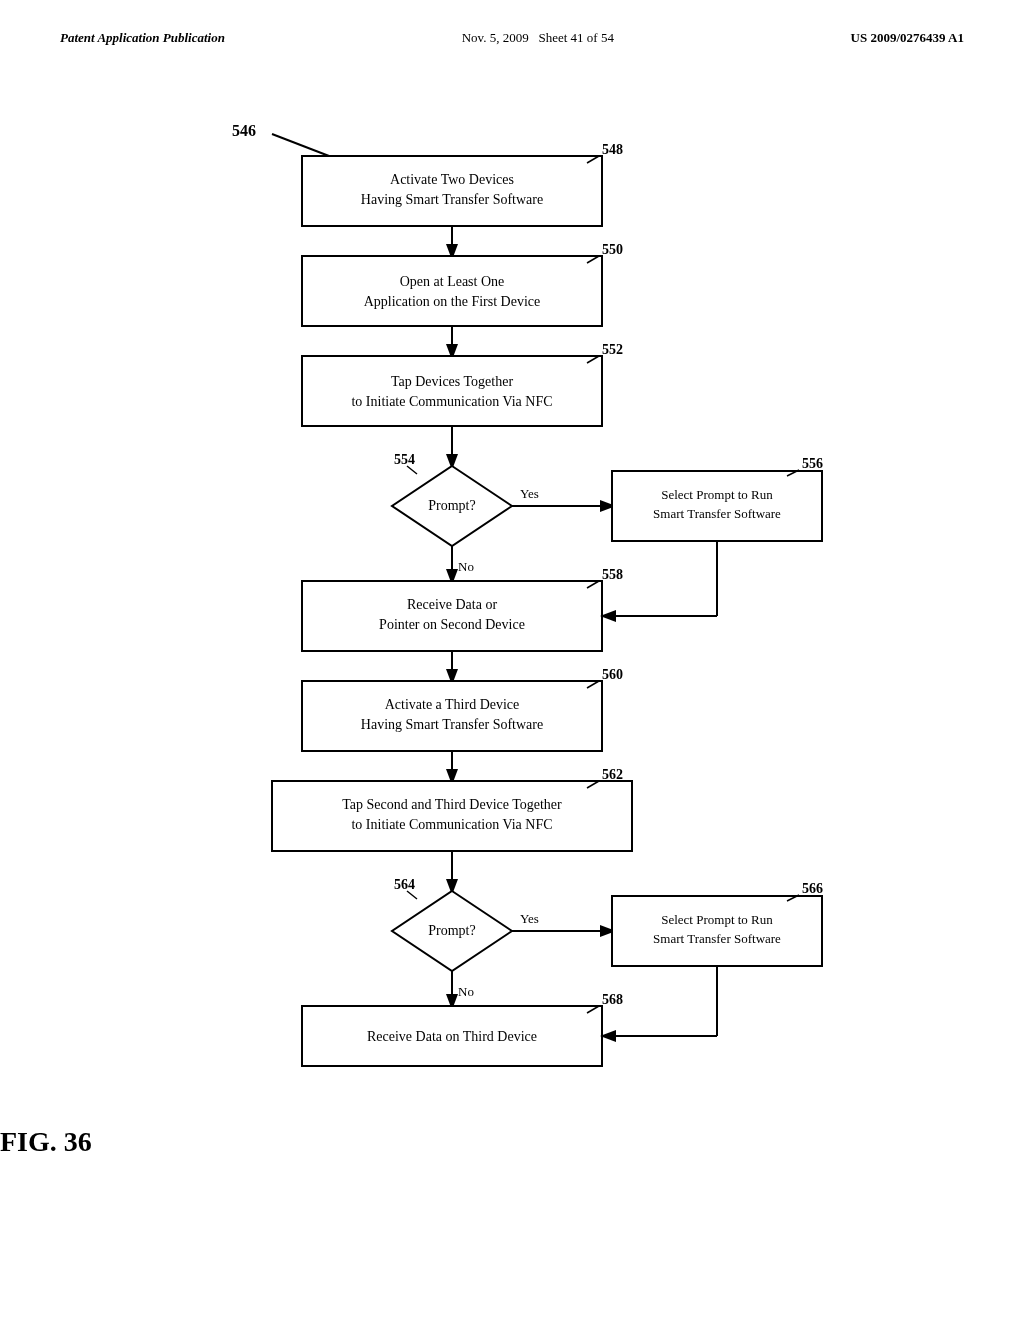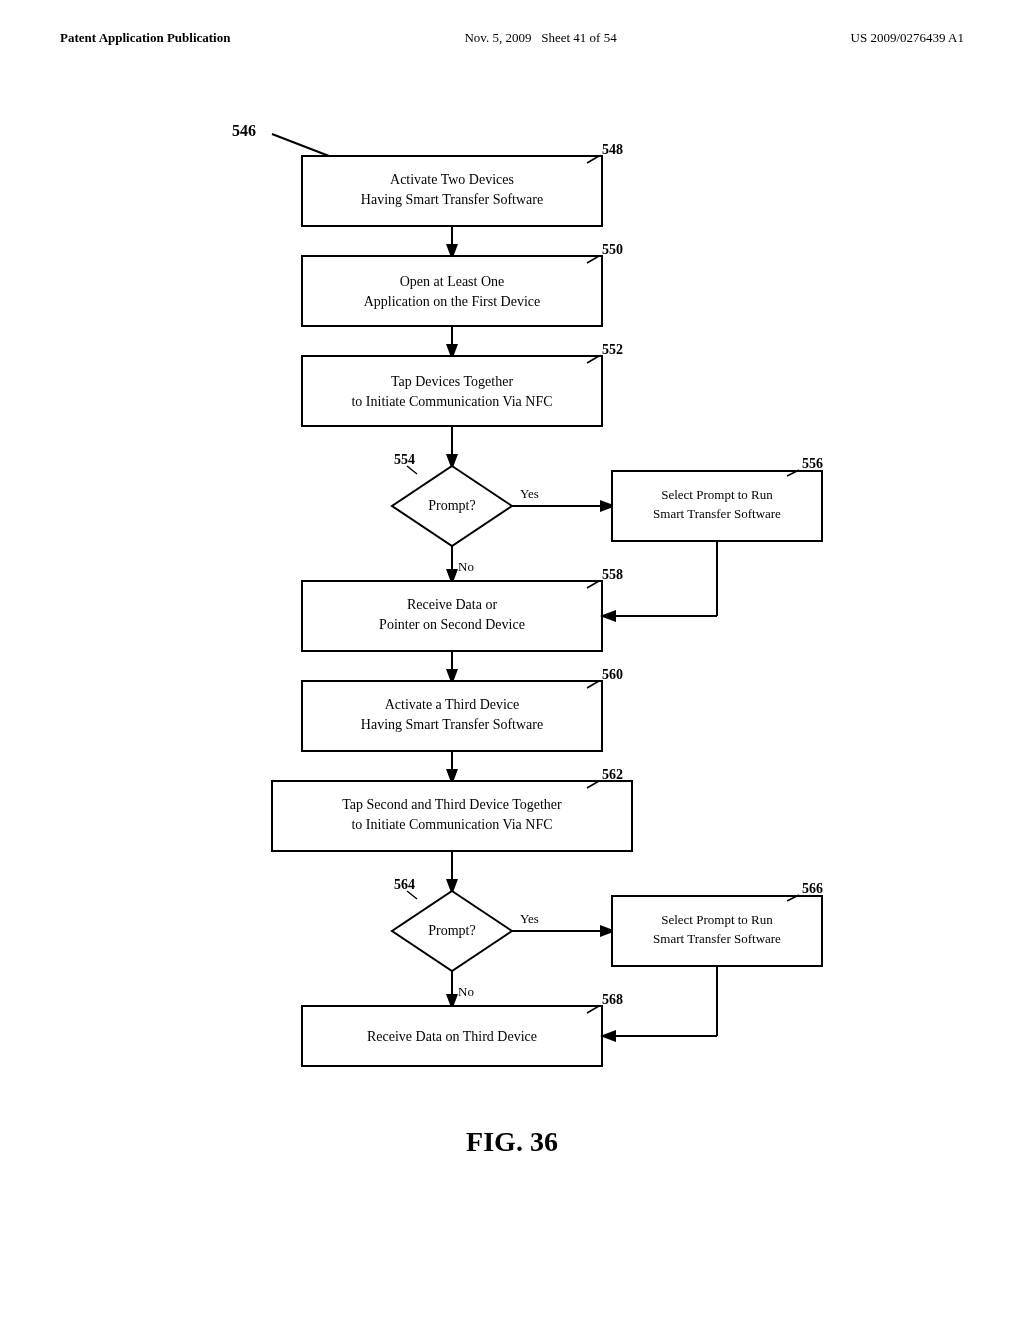--- a/index.html
+++ b/index.html
@@ -19,27 +19,26 @@
       padding: 0;
     }
     
     .header {
       display: flex;
       justify-content: space-between;
       align-items: flex-start;
       padding: 30px 60px 0 60px;
       font-size: 13px;
     }
-    .header-left { font-weight: bold; }
+    .header-left { font-style: italic; font-weight: bold; }
     .header-mid { text-align: left; }
-    .header-right { text-align: center; font-weight: normal; }
+    .header-right { text-align: center; font-weight: bold; }
 
     
     .fig-label {
-      text-align: center;
       font-size: 28px;
       font-weight: bold;
       margin-top: 20px;
     }
   </style>
 </head>
 <body>
 
 <div class="page">
 

